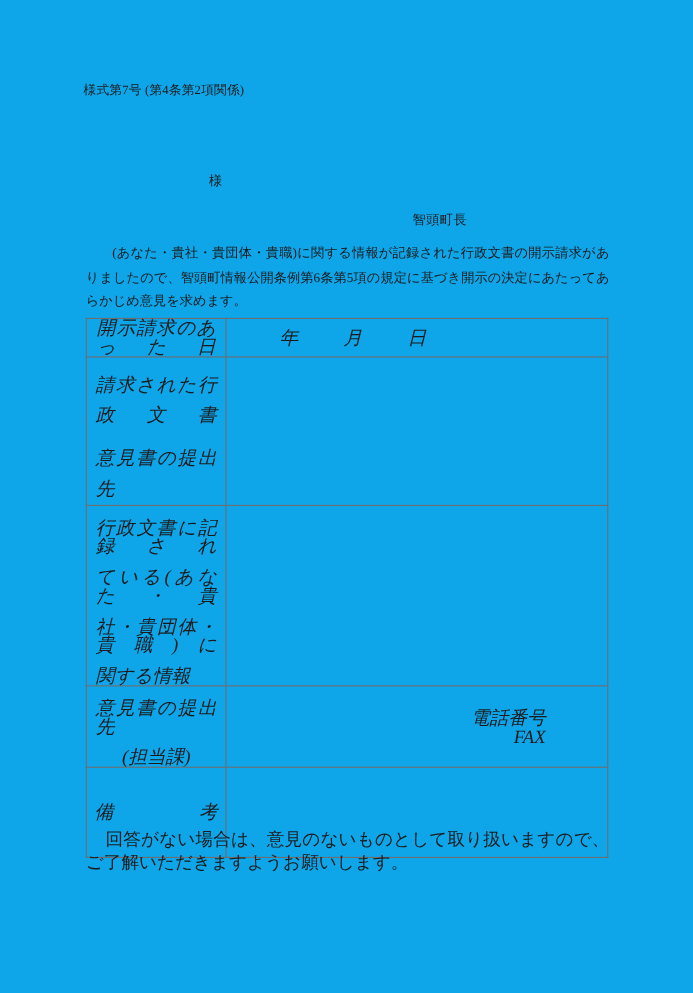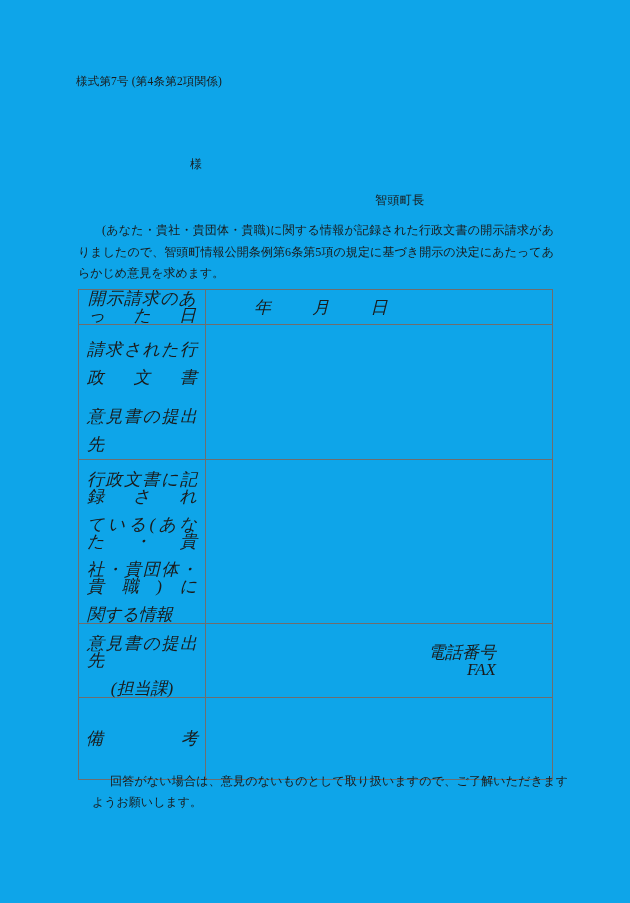--- a/index.html
+++ b/index.html
@@ -134,27 +134,26 @@
   .r2 { height: 82px; }
   .r3 { height: 155px; }
   .r4 { height: 50px; }
   .r5 { height: 36px; }
   .r6 { height: 82px; }
 
   
   .footer-note {
     position: absolute;
     left: 78px;
-    top: 771px;
+    top: 753px;
     width: 476px;
-    font-size: 12px;
+    font-size: 16px;
     line-height: 21px;
     text-align: justify;
     text-justify: inter-character;
-    margin-left: 14px;
   }
   .footer-note .indent { padding-left: 18px; }
 </style>
 </head>
 <body>
 
 <div id="page">
 
   <div class="form-number">様式第7号 (第4条第2項関係)</div>
 

